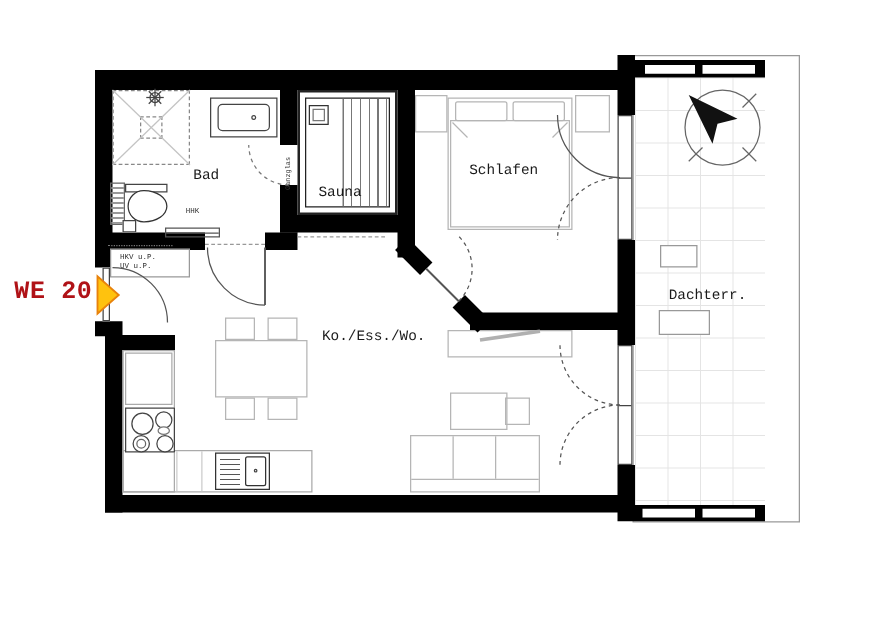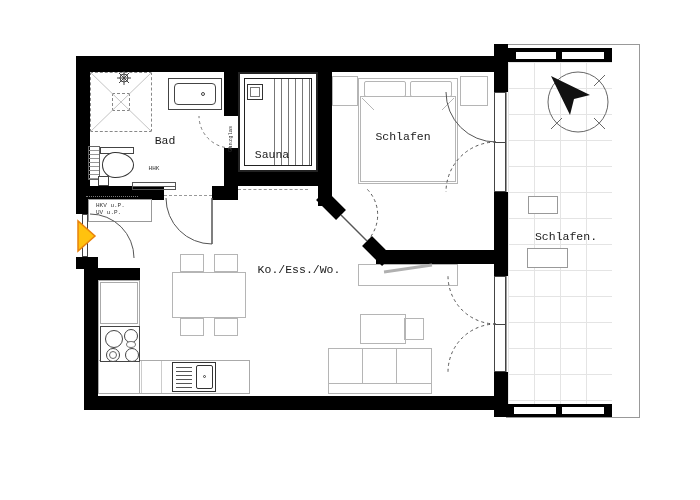--- a/index.html
+++ b/index.html
@@ -156,22 +156,23 @@
   <div class="abs doorframe" style="left:82px;top:214px;width:6px;height:43px;"></div>
 
   <div class="abs dash-line" style="left:164px;top:195px;width:48px;height:1px;"></div>
   <div class="abs dash-line" style="left:238px;top:189px;width:70px;height:1px;"></div>
   <div class="abs dot-line" style="left:86px;top:196px;width:52px;height:1px;"></div>
 
   <div class="abs room-label" style="left:140px;top:134px;width:50px;">Bad</div>
   <div class="abs room-label" style="left:242px;top:148px;width:60px;">Sauna</div>
   <div class="abs room-label" style="left:363px;top:130px;width:80px;">Schlafen</div>
   <div class="abs room-label" style="left:249px;top:263px;width:100px;">Ko./Ess./Wo.</div>
-  <div class="abs room-label" style="left:526px;top:230px;width:80px;">Schlafen.</div>
-
+  <div class="abs room-label" style="left:526px;top:230px;width:80px;">Dachterr.</div>
+
+  <div class="abs" id="unit-label" style="left: 10px; top: 222px; width: 64px; height: 24px; color: rgb(176, 18, 23);">WE 20</div>
 
   <svg id="svg-layer" width="700" height="500" viewBox="0 0 700 500">
 
     <line x1="321" y1="195" x2="341" y2="215" stroke="#000" stroke-width="14"></line>
     <line x1="367" y1="241" x2="387" y2="261" stroke="#000" stroke-width="14"></line>
 
     <line x1="90" y1="72" x2="152" y2="132" stroke="#c4c4c4" stroke-width="1"></line>
     <line x1="152" y1="72" x2="90" y2="132" stroke="#c4c4c4" stroke-width="1"></line>
     <g stroke="#444" fill="#fff">
       <circle cx="124" cy="78" r="4"></circle>

